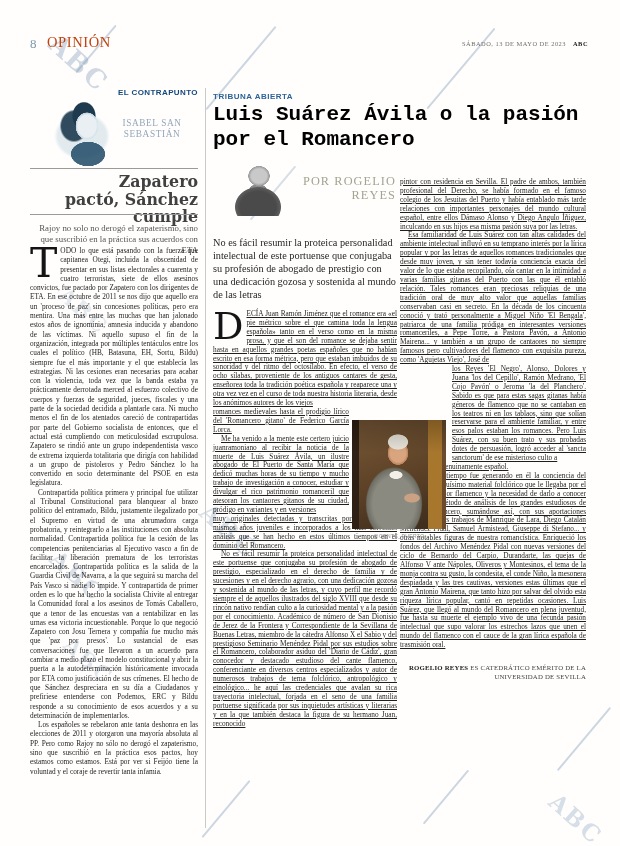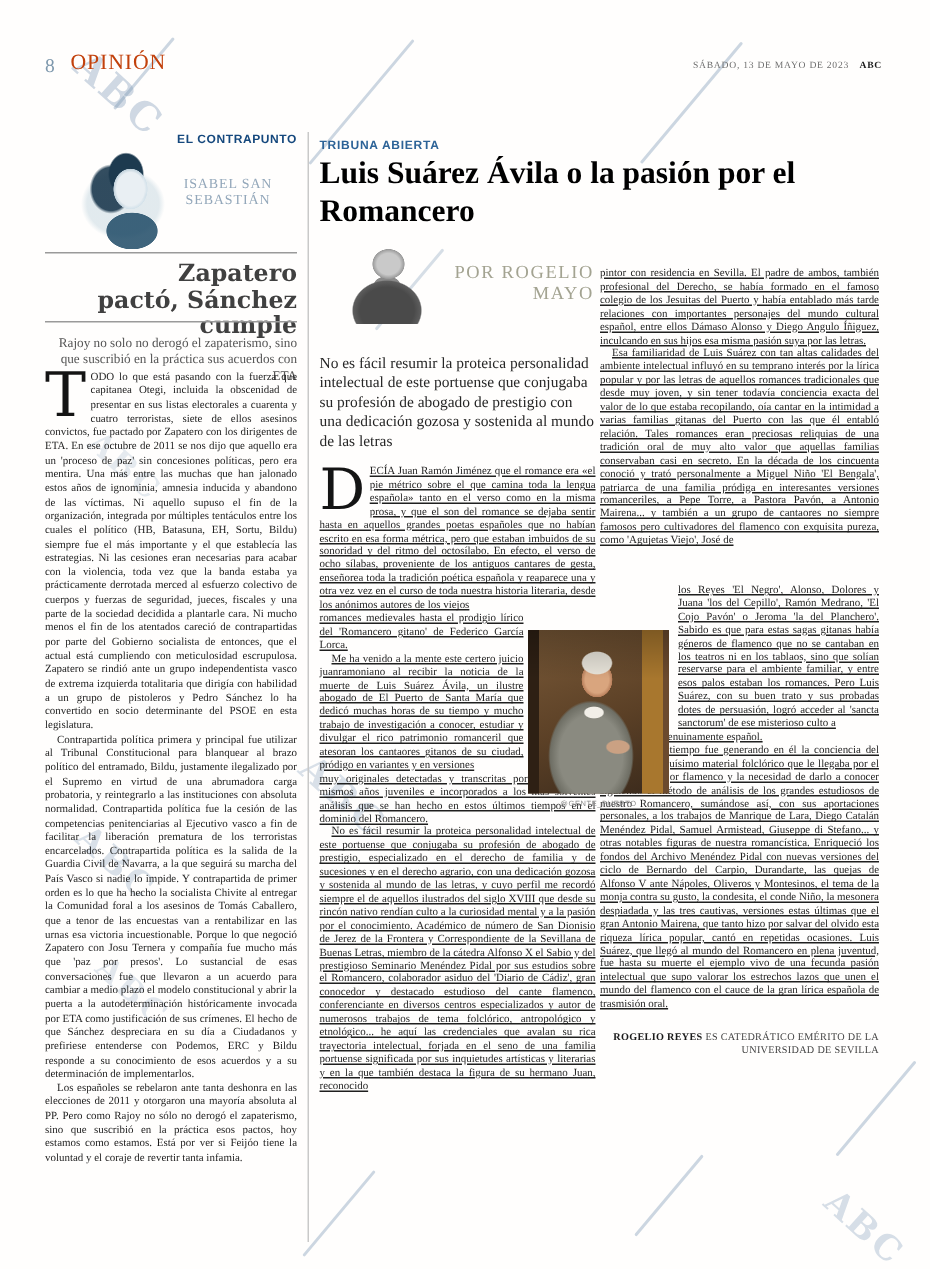--- a/index.html
+++ b/index.html
@@ -42,38 +42,38 @@
   .dropcap{float:left;font-family:"DejaVu Serif",serif;font-size:41px;line-height:33px;
       padding:1px 3px 0 0;color:#141414;}
   .dropcap.d{font-size:38px;line-height:30px;}
   
   .vdivider{position:absolute;left:205px;top:88px;height:740px;border-left:1px solid #c9c9c9;}
   
   .main{position:absolute;left:213px;top:92px;width:373px;}
   .main .kicker{position:absolute;top:0;left:0;font-family:"Liberation Sans",sans-serif;
       font-weight:700;font-size:8px;color:#2d6397;letter-spacing:.5px;}
   .main .headline{position:absolute;top:11px;left:0;width:100%;
-      font-family:Liberation Serif, serif;font-weight:700;font-size:21px;line-height:24.5px;color:#000;}
+      font-family:Liberation Mono, monospace;font-weight:700;font-size:21px;line-height:24.5px;color:#000;}
   .bphoto{position:absolute;top:68px;left:12px;width:67px;height:56px;
       background:
         radial-gradient(14px 13px at 34px 16px, #c9c9c9 0 55%, #9b9b9b 75%, transparent 78%),
         radial-gradient(5px 3px at 30px 17px, #6f6f6f 0 70%, transparent 75%),
         radial-gradient(5px 3px at 39px 17px, #6f6f6f 0 70%, transparent 75%),
         radial-gradient(30px 26px at 33px 47px, #4a4a4a 0 60%, #5d5d5d 75%, transparent 78%),
         radial-gradient(12px 8px at 33px 30px, #8a8a8a 0 70%, transparent 75%);
       }
   .byline{position:absolute;top:82px;left:88px;width:95px;text-align:right;
       font-size:12.3px;line-height:14px;color:#a3a391;letter-spacing:1.1px;}
   .colA{position:absolute;left:0;top:144px;width:184px;}
   .colA .stand{font-size:10.3px;line-height:13px;color:#262626;}
   .bodytxt{font-size:7.3px;line-height:8.9px;text-align:justify;color:#1f1f1f;text-decoration:underline;}
   .colA .lead{margin-top:9px;}
   .colA .wrap{width:136px;}
   .colB{position:absolute;left:187px;top:86px;width:186px;}
-  .colB .wrap{margin-left:52px;width:134px;margin-top:24px;}
+  .colB .wrap{margin-left:52px;width:134px;}
   .credit{margin-top:14px;text-align:right;font-size:6.8px;line-height:8.5px;color:#444;letter-spacing:.2px;}
   .credit .name{font-weight:700;color:#1a1a1a;}
   
   .aphoto{position:absolute;left:139px;top:328px;width:94px;height:109px;
       background:
         linear-gradient(180deg, rgba(0,0,0,.25), rgba(0,0,0,0) 30%),
         radial-gradient(16px 12px at 46px 22px, #e8e4da 0 60%, transparent 66%),
         radial-gradient(13px 15px at 46px 33px, #d9a57e 0 60%, #b9805c 78%, transparent 80%),
         radial-gradient(4px 2px at 42px 31px, #3a2e24 0 70%, transparent 78%),
         radial-gradient(4px 2px at 51px 31px, #3a2e24 0 70%, transparent 78%),
@@ -126,21 +126,21 @@
       <div class="indent">Los españoles se rebelaron ante tanta deshonra en las elecciones de 2011 y otorgaron una mayoría absoluta al PP. Pero como Rajoy no sólo no derogó el zapaterismo, sino que suscribió en la práctica esos pactos, hoy estamos como estamos. Está por ver si Feijóo tiene la voluntad y el coraje de revertir tanta infamia.</div>
     </div>
   </div>
 
   <div class="vdivider"></div>
 
   <div class="main">
     <div class="kicker">TRIBUNA ABIERTA</div>
     <div class="headline">Luis Suárez Ávila o la pasión por el Romancero</div>
     <div class="bphoto"></div>
-    <div class="byline">POR ROGELIO MAYO</div>
+    <div class="byline">POR ROGELIO REYES</div>
 
     <div class="colA">
       <div class="stand">No es fácil resumir la proteica personalidad intelectual de este portuense que conjugaba su profesión de abogado de prestigio con una dedicación gozosa y sostenida al mundo de las letras</div>
       <div class="bodytxt lead"><span class="dropcap d">D</span><span>ECÍA Juan Ramón Jiménez que el romance era «el pie métrico sobre el que camina toda la lengua española» tanto en el verso como en la misma prosa, y que el son del romance se dejaba sentir hasta en aquellos grandes poetas españoles que no habían escrito en esa forma métrica, pero que estaban imbuidos de su sonoridad y del ritmo del octosílabo. En efecto, el verso de ocho sílabas, proveniente de los antiguos cantares de gesta, enseñorea toda la tradición poética española y reaparece una y otra vez vez en el curso de toda nuestra historia literaria, desde los anónimos autores de los viejos</span></div>
       <div class="bodytxt wrap">romances medievales hasta el prodigio lírico del 'Romancero gitano' de Federico García Lorca.</div>
       <div class="bodytxt wrap indent">Me ha venido a la mente este certero juicio juanramoniano al recibir la noticia de la muerte de Luis Suárez Ávila, un ilustre abogado de El Puerto de Santa María que dedicó muchas horas de su tiempo y mucho trabajo de investigación a conocer, estudiar y divulgar el rico patrimonio romanceril que atesoran los cantaores gitanos de su ciudad, pródigo en variantes y en versiones</div>
       <div class="bodytxt">muy originales detectadas y transcritas por él desde sus mismos años juveniles e incorporados a los más solventes análisis que se han hecho en estos últimos tiempos en el dominio del Romancero.</div>
       <div class="bodytxt indent">No es fácil resumir la proteica personalidad intelectual de este portuense que conjugaba su profesión de abogado de prestigio, especializado en el derecho de familia y de sucesiones y en el derecho agrario, con una dedicación gozosa y sostenida al mundo de las letras, y cuyo perfil me recordó siempre el de aquellos ilustrados del siglo XVIII que desde su rincón nativo rendían culto a la curiosidad mental y a la pasión por el conocimiento. Académico de número de San Dionisio de Jerez de la Frontera y Correspondiente de la Sevillana de Buenas Letras, miembro de la cátedra Alfonso X el Sabio y del prestigioso Seminario Menéndez Pidal por sus estudios sobre el Romancero, colaborador asiduo del 'Diario de Cádiz', gran conocedor y destacado estudioso del cante flamenco, conferenciante en diversos centros especializados y autor de numerosos trabajos de tema folclórico, antropológico y etnológico... he aquí las credenciales que avalan su rica trayectoria intelectual, forjada en el seno de una familia portuense significada por sus inquietudes artísticas y literarias y en la que también destaca la figura de su hermano Juan, reconocido</div>
     </div>
 

